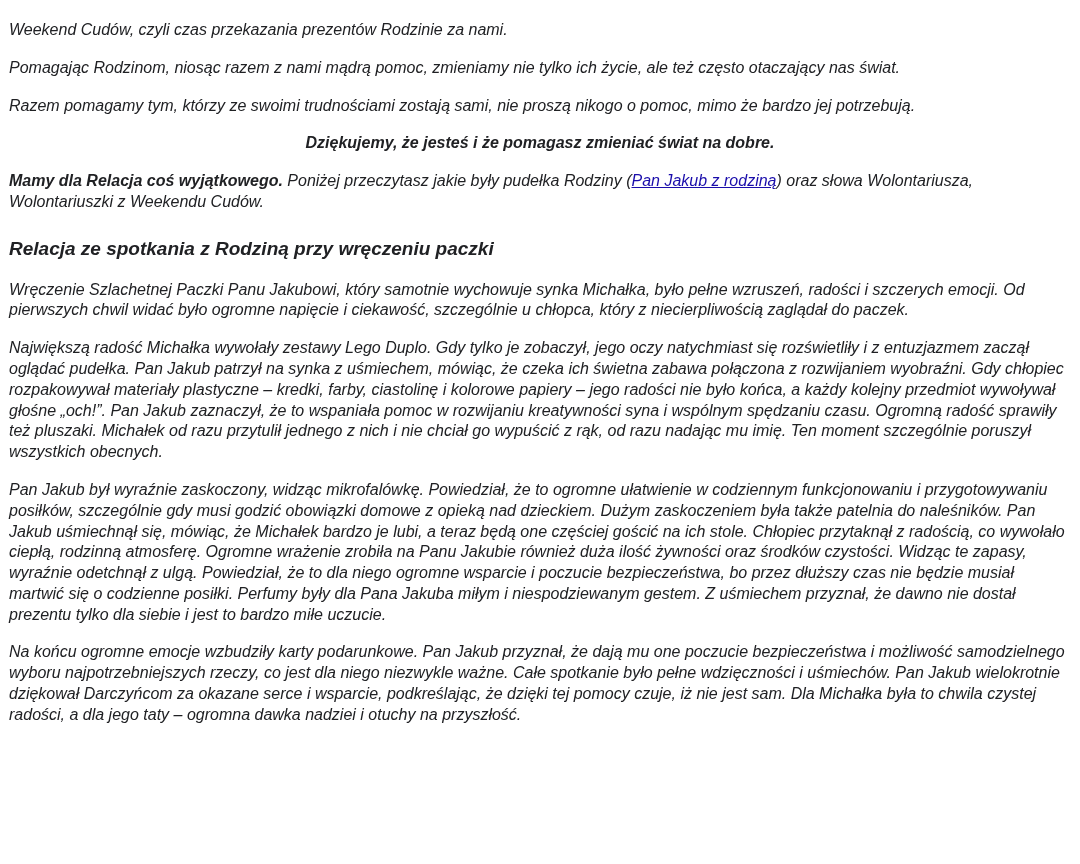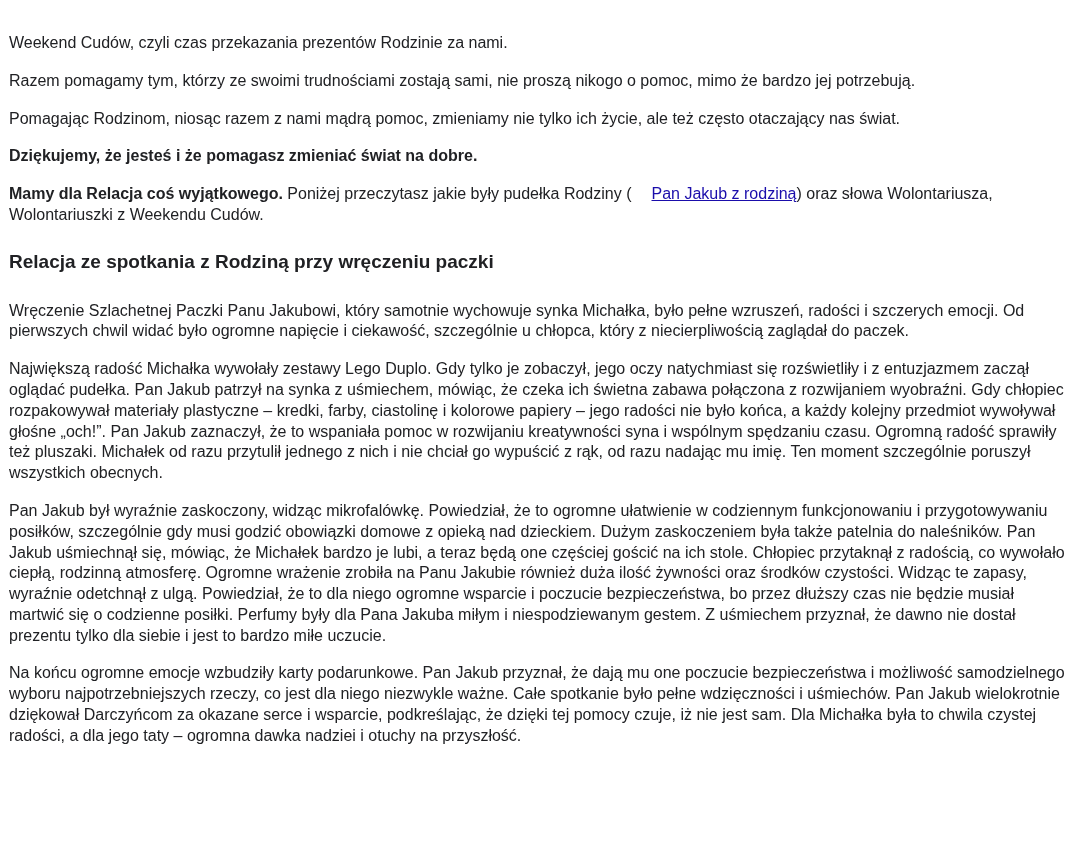--- a/index.html
+++ b/index.html
@@ -16,50 +16,51 @@
     width: 1080px;
     min-height: 864px;
     box-sizing: border-box;
     color: var(--text-color);
     font-family: "Liberation Sans", "DejaVu Sans", sans-serif;
     font-size: 16px;
     line-height: 1.3;
     -webkit-font-smoothing: antialiased;
   }
   .page {
-    padding: 16px 9px 24px 9px;
+    padding: 3px 9px 24px 9px;
     box-sizing: border-box;
+    font-style: italic;
   }
   .page p {
     margin: 17px 0;
   }
   .bold {
     font-weight: 700;
+    text-align: center;
   }
   h2.report-heading {
     font-size: 19px;
     line-height: 1.25;
     font-weight: 700;
-    margin: 24px 0 27px 0;
+    margin: 24px 0 19px 0;
   }
   a.family-link {
     color: var(--link-color);
     text-decoration: underline;
     cursor: pointer;
-    margin-left: 20px;
   }
 </style>
 </head>
 <body>
 
 <div class="page">
 
   <p>Weekend Cudów, czyli czas przekazania prezentów Rodzinie za nami.</p>
+  <p>Pomagając Rodzinom, niosąc razem z nami mądrą pomoc, zmieniamy nie tylko ich życie, ale też często otaczający nas świat.</p>
   <p>Razem pomagamy tym, którzy ze swoimi trudnościami zostają sami, nie proszą nikogo o pomoc, mimo że bardzo jej potrzebują.</p>
-  <p>Pomagając Rodzinom, niosąc razem z nami mądrą pomoc, zmieniamy nie tylko ich życie, ale też często otaczający nas świat.</p>
 
   <p class="bold">Dziękujemy, że jesteś i że pomagasz zmieniać świat na dobre.</p>
 
   <p><span class="bold">Mamy dla Relacja coś wyjątkowego.</span><span> Poniżej przeczytasz jakie były pudełka Rodziny (</span><a href="#" class="family-link">Pan Jakub z rodziną</a><span>) oraz słowa Wolontariusza, Wolontariuszki z Weekendu Cudów.</span></p>
 
   <h2 class="report-heading">Relacja ze spotkania z Rodziną przy wręczeniu paczki</h2>
 
   <p>Wręczenie Szlachetnej Paczki Panu Jakubowi, który samotnie wychowuje synka Michałka, było pełne wzruszeń, radości i szczerych emocji. Od pierwszych chwil widać było ogromne napięcie i ciekawość, szczególnie u chłopca, który z niecierpliwością zaglądał do paczek.</p>
   <p>Największą radość Michałka wywołały zestawy Lego Duplo. Gdy tylko je zobaczył, jego oczy natychmiast się rozświetliły i z entuzjazmem zaczął oglądać pudełka. Pan Jakub patrzył na synka z uśmiechem, mówiąc, że czeka ich świetna zabawa połączona z rozwijaniem wyobraźni. Gdy chłopiec rozpakowywał materiały plastyczne – kredki, farby, ciastolinę i kolorowe papiery – jego radości nie było końca, a każdy kolejny przedmiot wywoływał głośne „och!”. Pan Jakub zaznaczył, że to wspaniała pomoc w rozwijaniu kreatywności syna i wspólnym spędzaniu czasu. Ogromną radość sprawiły też pluszaki. Michałek od razu przytulił jednego z nich i nie chciał go wypuścić z rąk, od razu nadając mu imię. Ten moment szczególnie poruszył wszystkich obecnych.</p>
   <p>Pan Jakub był wyraźnie zaskoczony, widząc mikrofalówkę. Powiedział, że to ogromne ułatwienie w codziennym funkcjonowaniu i przygotowywaniu posiłków, szczególnie gdy musi godzić obowiązki domowe z opieką nad dzieckiem. Dużym zaskoczeniem była także patelnia do naleśników. Pan Jakub uśmiechnął się, mówiąc, że Michałek bardzo je lubi, a teraz będą one częściej gościć na ich stole. Chłopiec przytaknął z radością, co wywołało ciepłą, rodzinną atmosferę. Ogromne wrażenie zrobiła na Panu Jakubie również duża ilość żywności oraz środków czystości. Widząc te zapasy, wyraźnie odetchnął z ulgą. Powiedział, że to dla niego ogromne wsparcie i poczucie bezpieczeństwa, bo przez dłuższy czas nie będzie musiał martwić się o codzienne posiłki. Perfumy były dla Pana Jakuba miłym i niespodziewanym gestem. Z uśmiechem przyznał, że dawno nie dostał prezentu tylko dla siebie i jest to bardzo miłe uczucie.</p>

